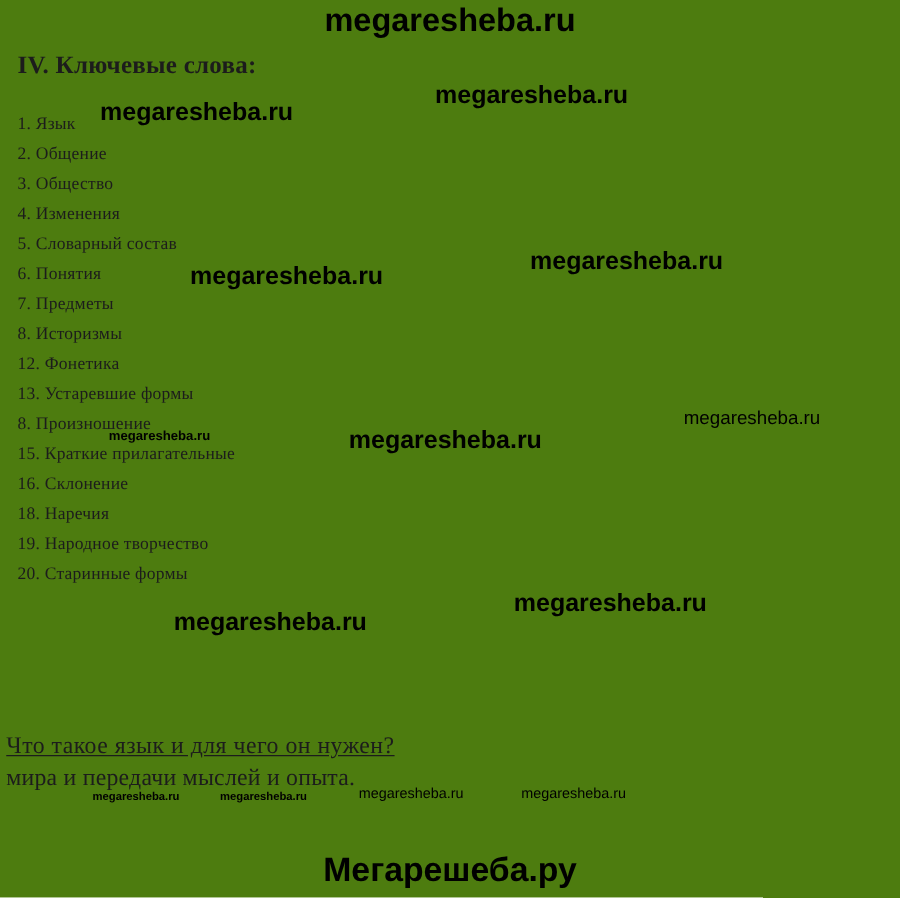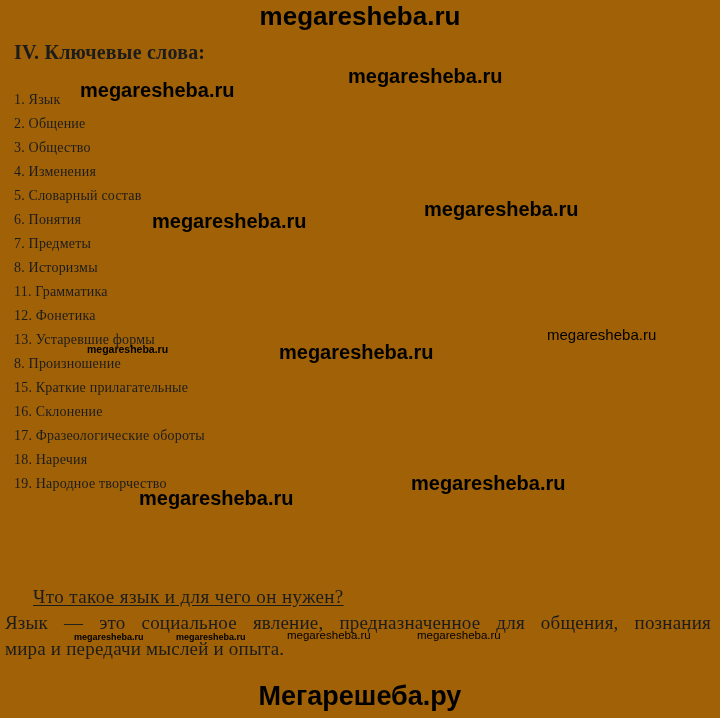--- a/index.html
+++ b/index.html
@@ -4,21 +4,21 @@
 <style>
   html, body {
     margin: 0;
     padding: 0;
     background: #ffffff;
   }
   .page {
     position: relative;
     width: 720px;
     height: 718px;
-    background: #a16207;
+    background: #4d7c0f;
     overflow: hidden;
     font-family: "Liberation Serif", serif;
     color: #1c1c1c;
   }
 
   
   .site-header {
     position: absolute;
     top: 1px; left: 0; right: 0;
     text-align: center;
@@ -58,21 +58,20 @@
 
   
   .question-heading {
     position: absolute;
     left: 5px; top: 586px;
     font-size: 19px;
     letter-spacing: 0.4px;
     text-decoration: underline;
     text-underline-offset: 2px;
     white-space: nowrap;
-    margin-left: 28px;
   }
   .answer {
     position: absolute;
     left: 5px; top: 610px;
     width: 706px;
     font-size: 19px;
     line-height: 26px;
     letter-spacing: 0.2px;
   }
   .answer .line-justified {
@@ -119,35 +118,33 @@
 
   <div class="keyword-list">
       <div>1. Язык</div>
       <div>2. Общение</div>
       <div>3. Общество</div>
       <div>4. Изменения</div>
       <div>5. Словарный состав</div>
       <div>6. Понятия</div>
       <div>7. Предметы</div>
       <div>8. Историзмы</div>
-      <div>11. Грамматика</div>
       <div>12. Фонетика</div>
       <div>13. Устаревшие формы</div>
       <div>8. Произношение</div>
       <div>15. Краткие прилагательные</div>
       <div>16. Склонение</div>
-      <div>17. Фразеологические обороты</div>
       <div>18. Наречия</div>
       <div>19. Народное творчество</div>
+      <div>20. Старинные формы</div>
     </div>
 
   <div class="question-heading">Что такое язык и для чего он нужен?</div>
 
   <div class="answer">
-    <div class="line-justified">Язык — это социальное явление, предназначенное для общения, познания</div>
     <div class="line-left">мира и передачи мыслей и опыта.</div>
   </div>
 
   <span class="wm wm-1">megaresheba.ru</span>
   <span class="wm wm-2">megaresheba.ru</span>
   <span class="wm wm-3">megaresheba.ru</span>
   <span class="wm wm-4">megaresheba.ru</span>
   <span class="wm wm-5">megaresheba.ru</span>
   <span class="wm wm-6">megaresheba.ru</span>
   <span class="wm wm-7 wm-regular">megaresheba.ru</span>

